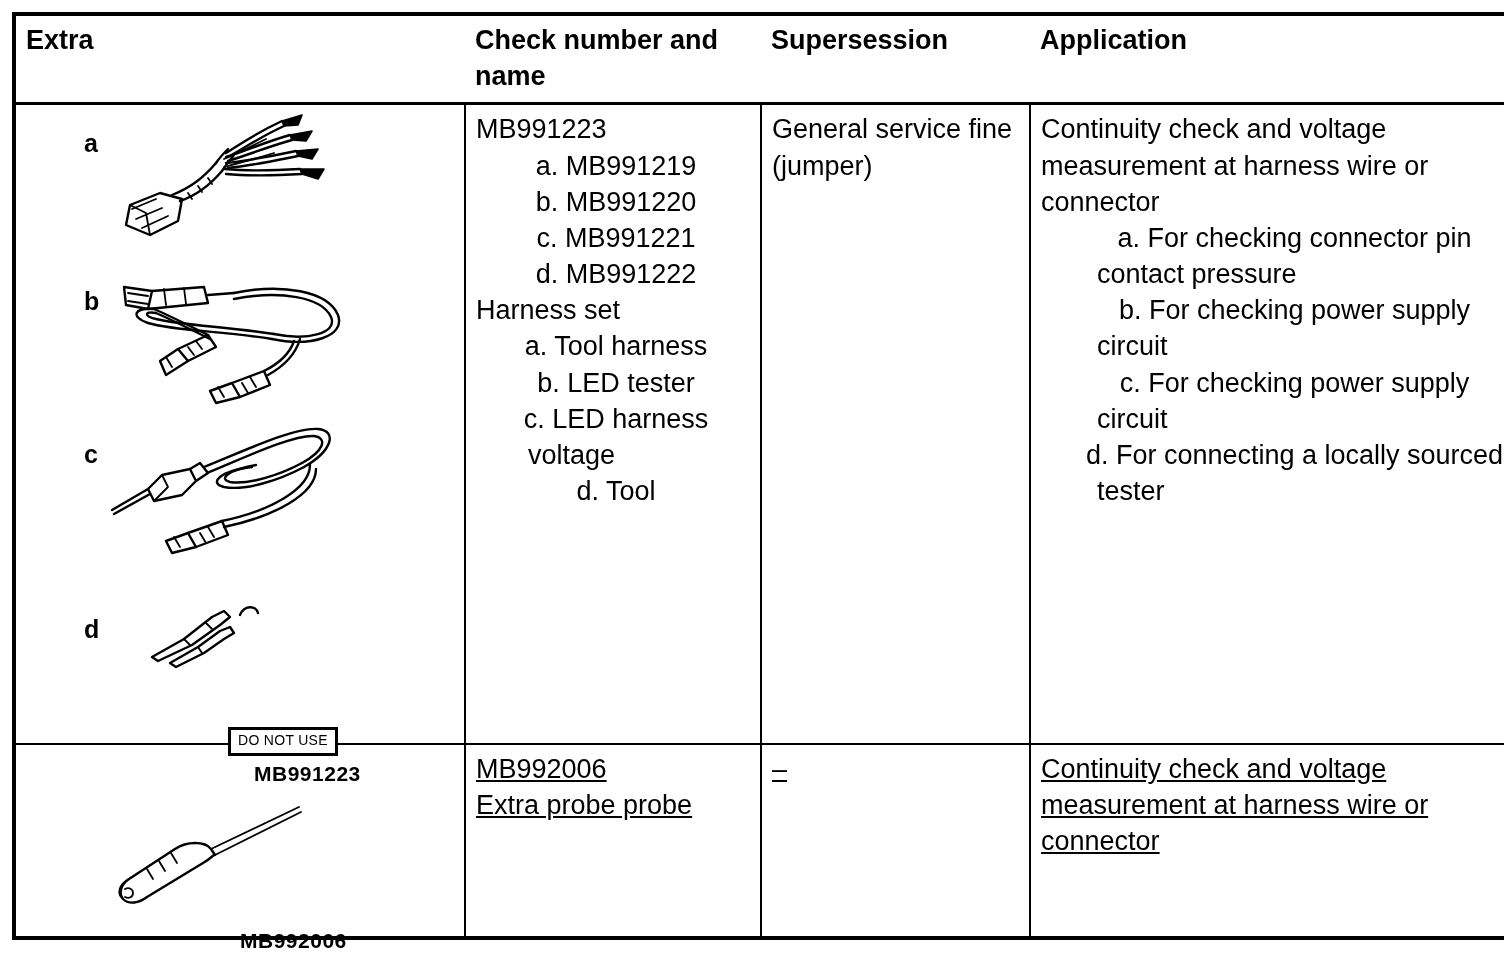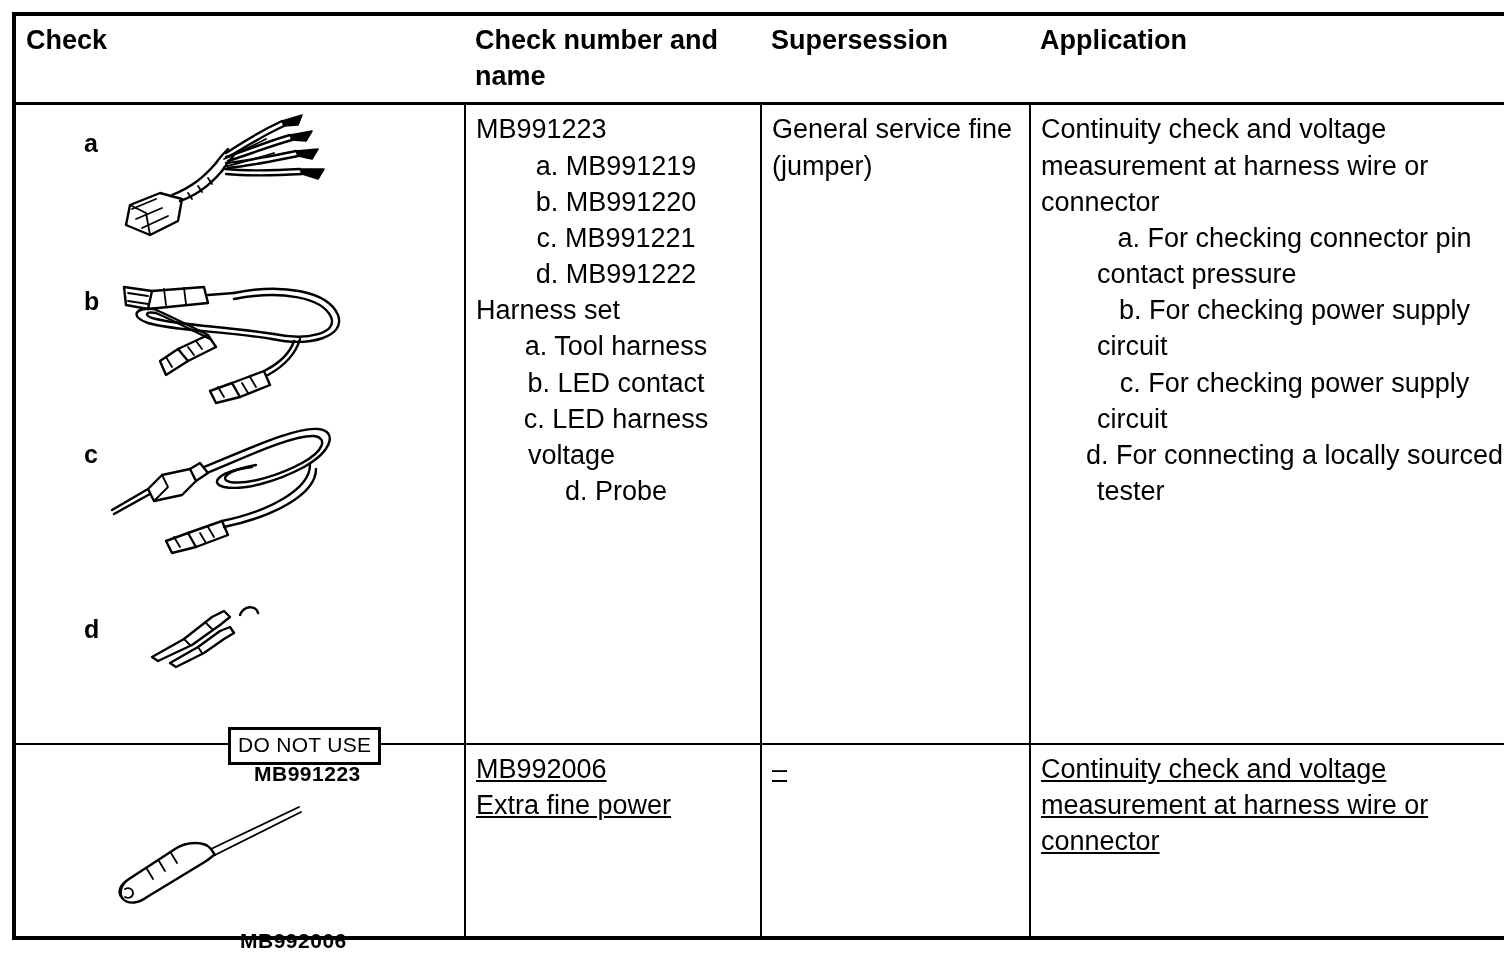--- a/index.html
+++ b/index.html
@@ -99,21 +99,21 @@
     position: absolute;
     font-size: 21px;
     font-weight: bold;
     letter-spacing: 0.5px;
     font-family: "Liberation Sans", sans-serif;
     white-space: nowrap;
   }
   .donotuse {
     position: absolute;
     border: 3px solid #000;
-    font-size: 21px;
+    font-size: 14px;
     font-weight: normal;
     font-family: "Liberation Sans", sans-serif;
     padding: 1px 7px 3px 7px;
     white-space: nowrap;
     background: #fff;
     letter-spacing: 0.3px;
   }
 
   svg { display: block; overflow: visible; }
   .ink { fill: none; stroke: #000; stroke-width: 2.4; stroke-linecap: round; stroke-linejoin: round; }
@@ -121,21 +121,21 @@
   .ink-fill { fill: #000; stroke: #000; stroke-width: 1.6; stroke-linejoin: round; }
 </style>
 </head>
 <body>
 
 <div class="page">
 
   <table class="tool-table">
     <thead>
       <tr>
-        <th class="col-tool">Check</th>
+        <th class="col-tool">Extra</th>
         <th class="col-number">Check number and name</th>
         <th class="col-super">Supersession</th>
         <th class="col-app">Application</th>
       </tr>
     </thead>
     <tbody>
 
       <tr>
 
         <td class="col-tool tool-cell">
@@ -257,24 +257,24 @@
 
         <td class="col-number">
           <div class="lines">
             <span class="ln">MB991223</span>
             <span class="ln indent">a. MB991219</span>
             <span class="ln indent">b. MB991220</span>
             <span class="ln indent">c. MB991221</span>
             <span class="ln indent">d. MB991222</span>
             <span class="ln">Harness set</span>
             <span class="ln indent">a. Tool harness</span>
-            <span class="ln indent">b. LED contact</span>
+            <span class="ln indent">b. LED tester</span>
             <span class="ln indent">c. LED harness</span>
             <span class="ln cont">voltage</span>
-            <span class="ln indent">d. Probe</span>
+            <span class="ln indent">d. Tool</span>
           </div>
         </td>
 
         <td class="col-super">General service fine (jumper)</td>
 
         <td class="col-app app-cell">
           <div class="lines">
             <span class="ln">Continuity check and voltage</span>
             <span class="ln">measurement at harness wire or</span>
             <span class="ln">connector</span>
@@ -304,21 +304,21 @@
               <path class="ink-thin" d="M12 94 C 8 88, 10 80, 18 74"></path>
               <path class="ink-thin" d="M14 84 C 18 82, 22 84, 22 88 C 22 92, 18 94, 14 92"></path>
             </svg>
           </div>
           <span class="caption" style="left:224px; top:182px;">MB992006</span>
         </td>
 
         <td class="col-number">
           <div class="lines">
             <span class="ln">MB992006</span>
-            <span class="ln">Extra fine power</span>
+            <span class="ln">Extra probe probe</span>
           </div>
         </td>
 
         <td class="col-super">–</td>
 
         <td class="col-app app-cell">
           <div class="lines">
             <span class="ln">Continuity check and voltage</span>
             <span class="ln">measurement at harness wire or</span>
             <span class="ln">connector</span>

